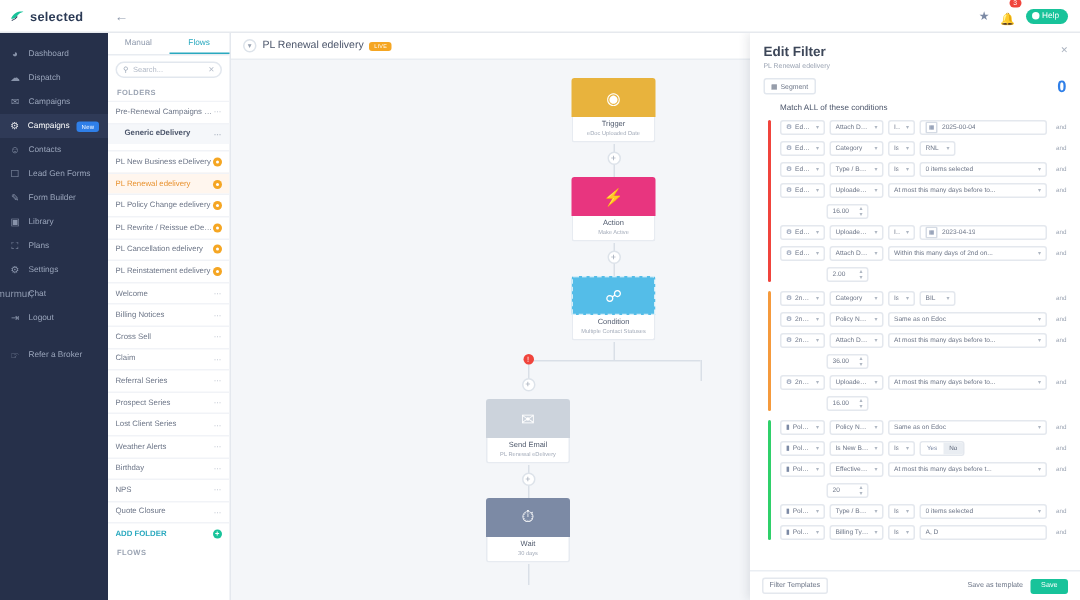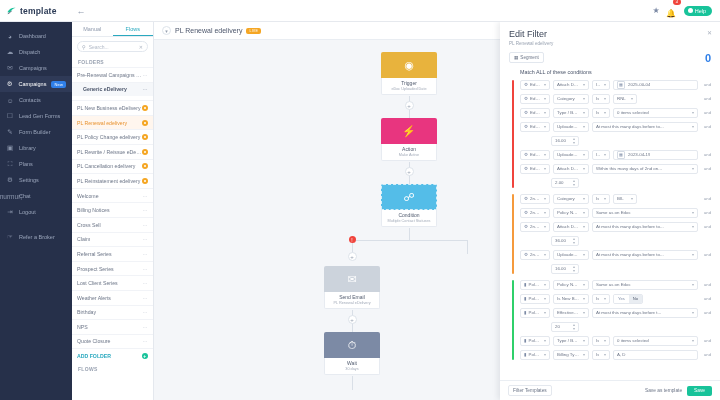--- a/index.html
+++ b/index.html
@@ -125,21 +125,21 @@
     position: absolute; width: 7px; height: 7px; border-radius: 50%; background: #f0443c;
     color: #fff; font-size: 5px; display: flex; align-items: center; justify-content: center;
   }
 
   
   .panel {
     position: absolute; right: 0; top: 0; bottom: 0; width: 220px; background: #fff;
     box-shadow: -2px 0 6px rgba(30,40,60,.10); display: flex; flex-direction: column; z-index: 4;
   }
   .panel-head { padding: 7px 9px 0; position: relative; }
-  .panel-title { font-size: 9px; color: #3d4759; font-weight: normal; }
+  .panel-title { font-size: 9px; color: #3d4759; font-weight: bold; }
   .panel-sub { font-size: 4.6px; color: #9aa3b2; margin-top: 1.5px; }
   .panel-x { position: absolute; right: 8px; top: 7px; font-size: 6px; color: #aab2bf; }
   .seg-row { display: flex; align-items: center; padding: 6px 9px 3px; }
   .seg-btn {
     border: 1px solid #e2e7ee; border-radius: 2px; font-size: 4.6px; color: #6d7688;
     padding: 2px 4px; display: flex; align-items: center; gap: 2px; background: #fff;
   }
   .seg-count { margin-left: auto; font-size: 11px; color: #2f7fe8; font-weight: bold; }
   .match-label { font-size: 5.4px; color: #4c566b; padding: 2px 9px 4px 20px; }
 
@@ -186,21 +186,21 @@
 <body>
 
 <div id="app">
 
   <div class="topbar">
     <div class="brand">
       <svg class="brand-logo" viewBox="0 0 24 24">
         <path d="M3 16c4-9 12-11 18-10-4 1-7 3-9 6-2 3-5 5-9 4z" fill="#18c39a"></path>
         <path d="M4 19c3-1 6-3 8-6" stroke="#2b3a55" stroke-width="1.6" fill="none"></path>
       </svg>
-      <span class="brand-text">template</span>
+      <span class="brand-text">selected</span>
     </div>
     <div class="topbar-back">←</div>
     <div class="topbar-right">
       <span class="ic-star">★</span>
       <span class="bell-wrap">
         <span class="ic-bell">🔔</span>
         <span class="bell-badge">3</span>
       </span>
       <span class="help-pill">
         <span class="help-dot"></span>

